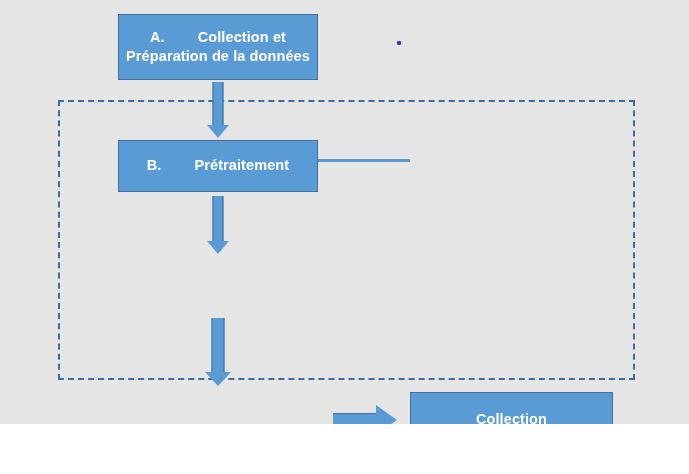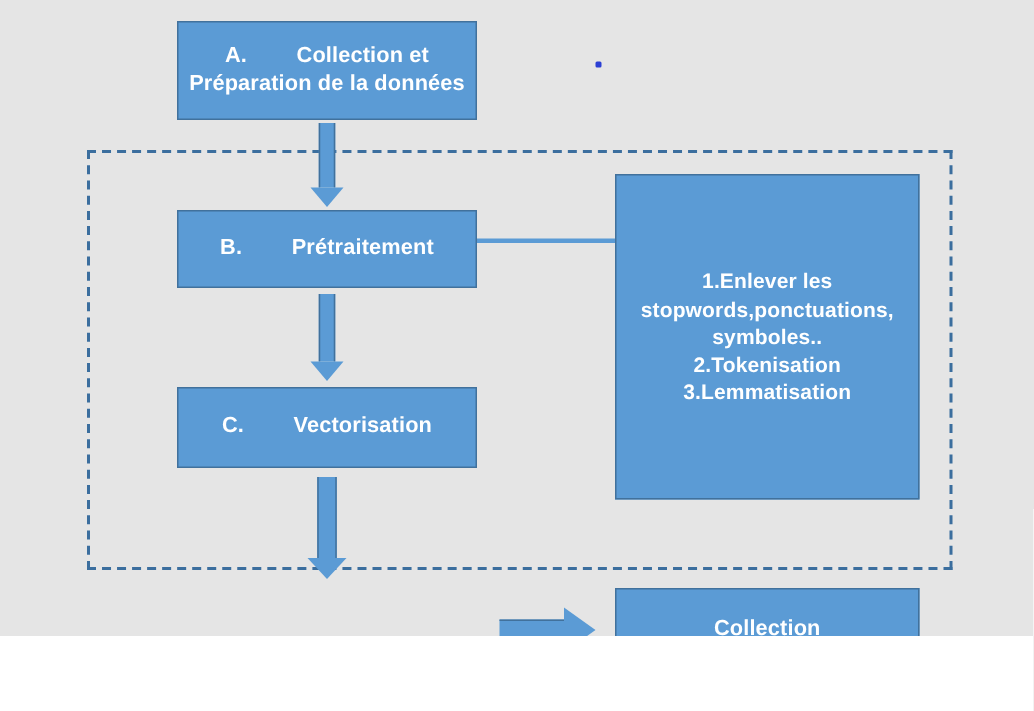--- a/index.html
+++ b/index.html
@@ -173,34 +173,26 @@
     <span class="shaft"></span>
     <span class="head"></span>
   </div>
 
   <div class="box" id="box-b">
     <span class="txt">B.&nbsp;&nbsp;&nbsp;&nbsp;&nbsp;&nbsp;&nbsp;&nbsp;Prétraitement</span>
   </div>
 
   <div class="connector-line"></div>
 
-  <div class="box" id="box-detail">
-    <span class="txt">1.Enlever les stopwords,ponctuations, symboles..
-2.Tokenisation
-3.Lemmatisation</span>
-  </div>
 
   <div class="v-arrow" id="arrow-bc">
     <span class="shaft"></span>
     <span class="head"></span>
   </div>
 
-  <div class="box" id="box-c">
-    <span class="txt">C.&nbsp;&nbsp;&nbsp;&nbsp;&nbsp;&nbsp;&nbsp;&nbsp;Vectorisation</span>
-  </div>
 
   <div class="v-arrow" id="arrow-cd">
     <span class="shaft"></span>
     <span class="head"></span>
   </div>
 
 
   <div id="arrow-de">
     <span class="h-shaft"></span>
     <span class="h-head"></span>

